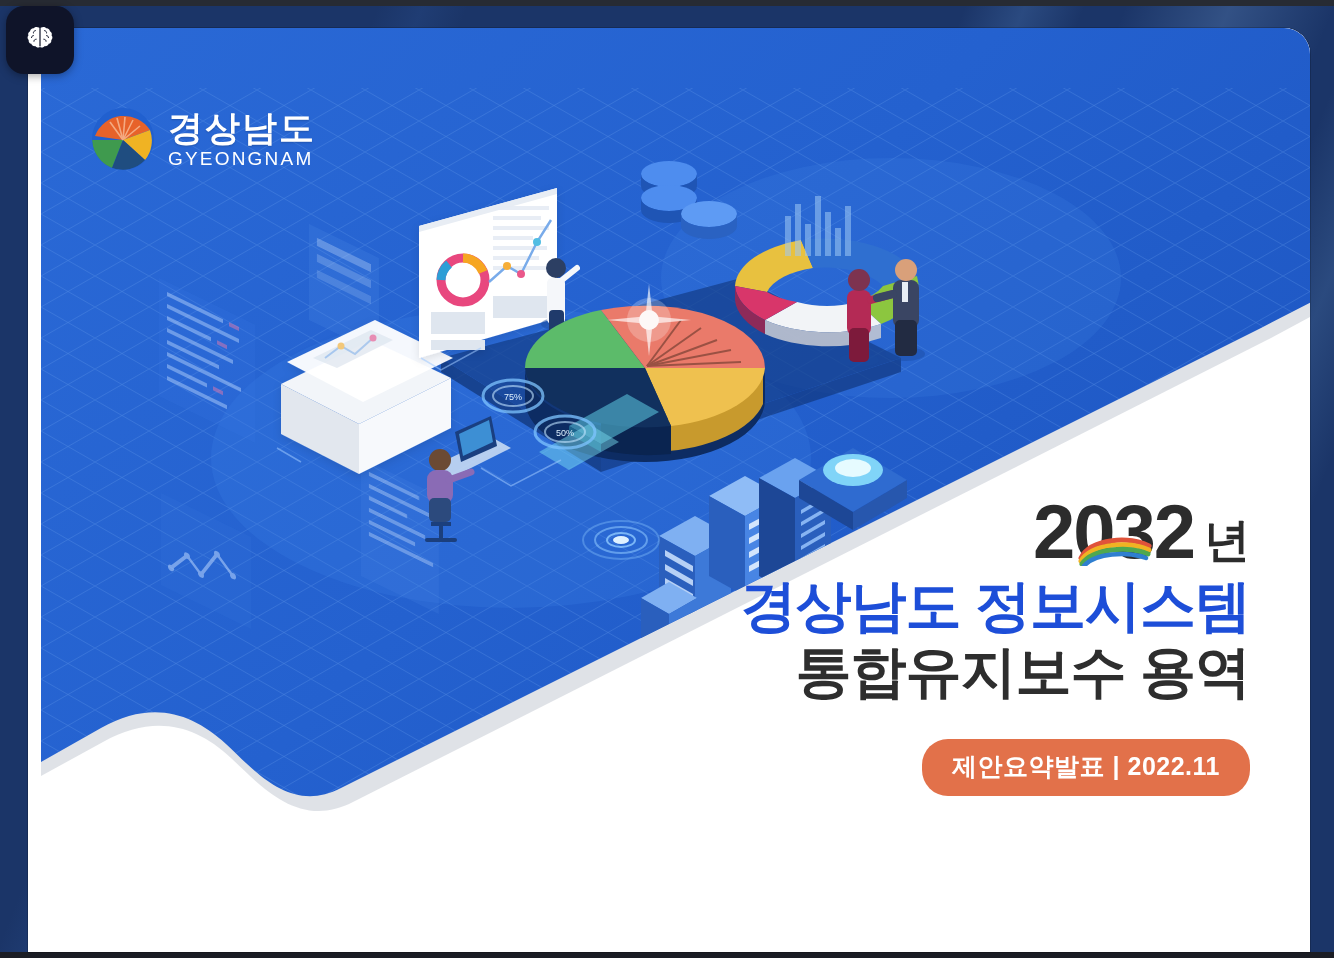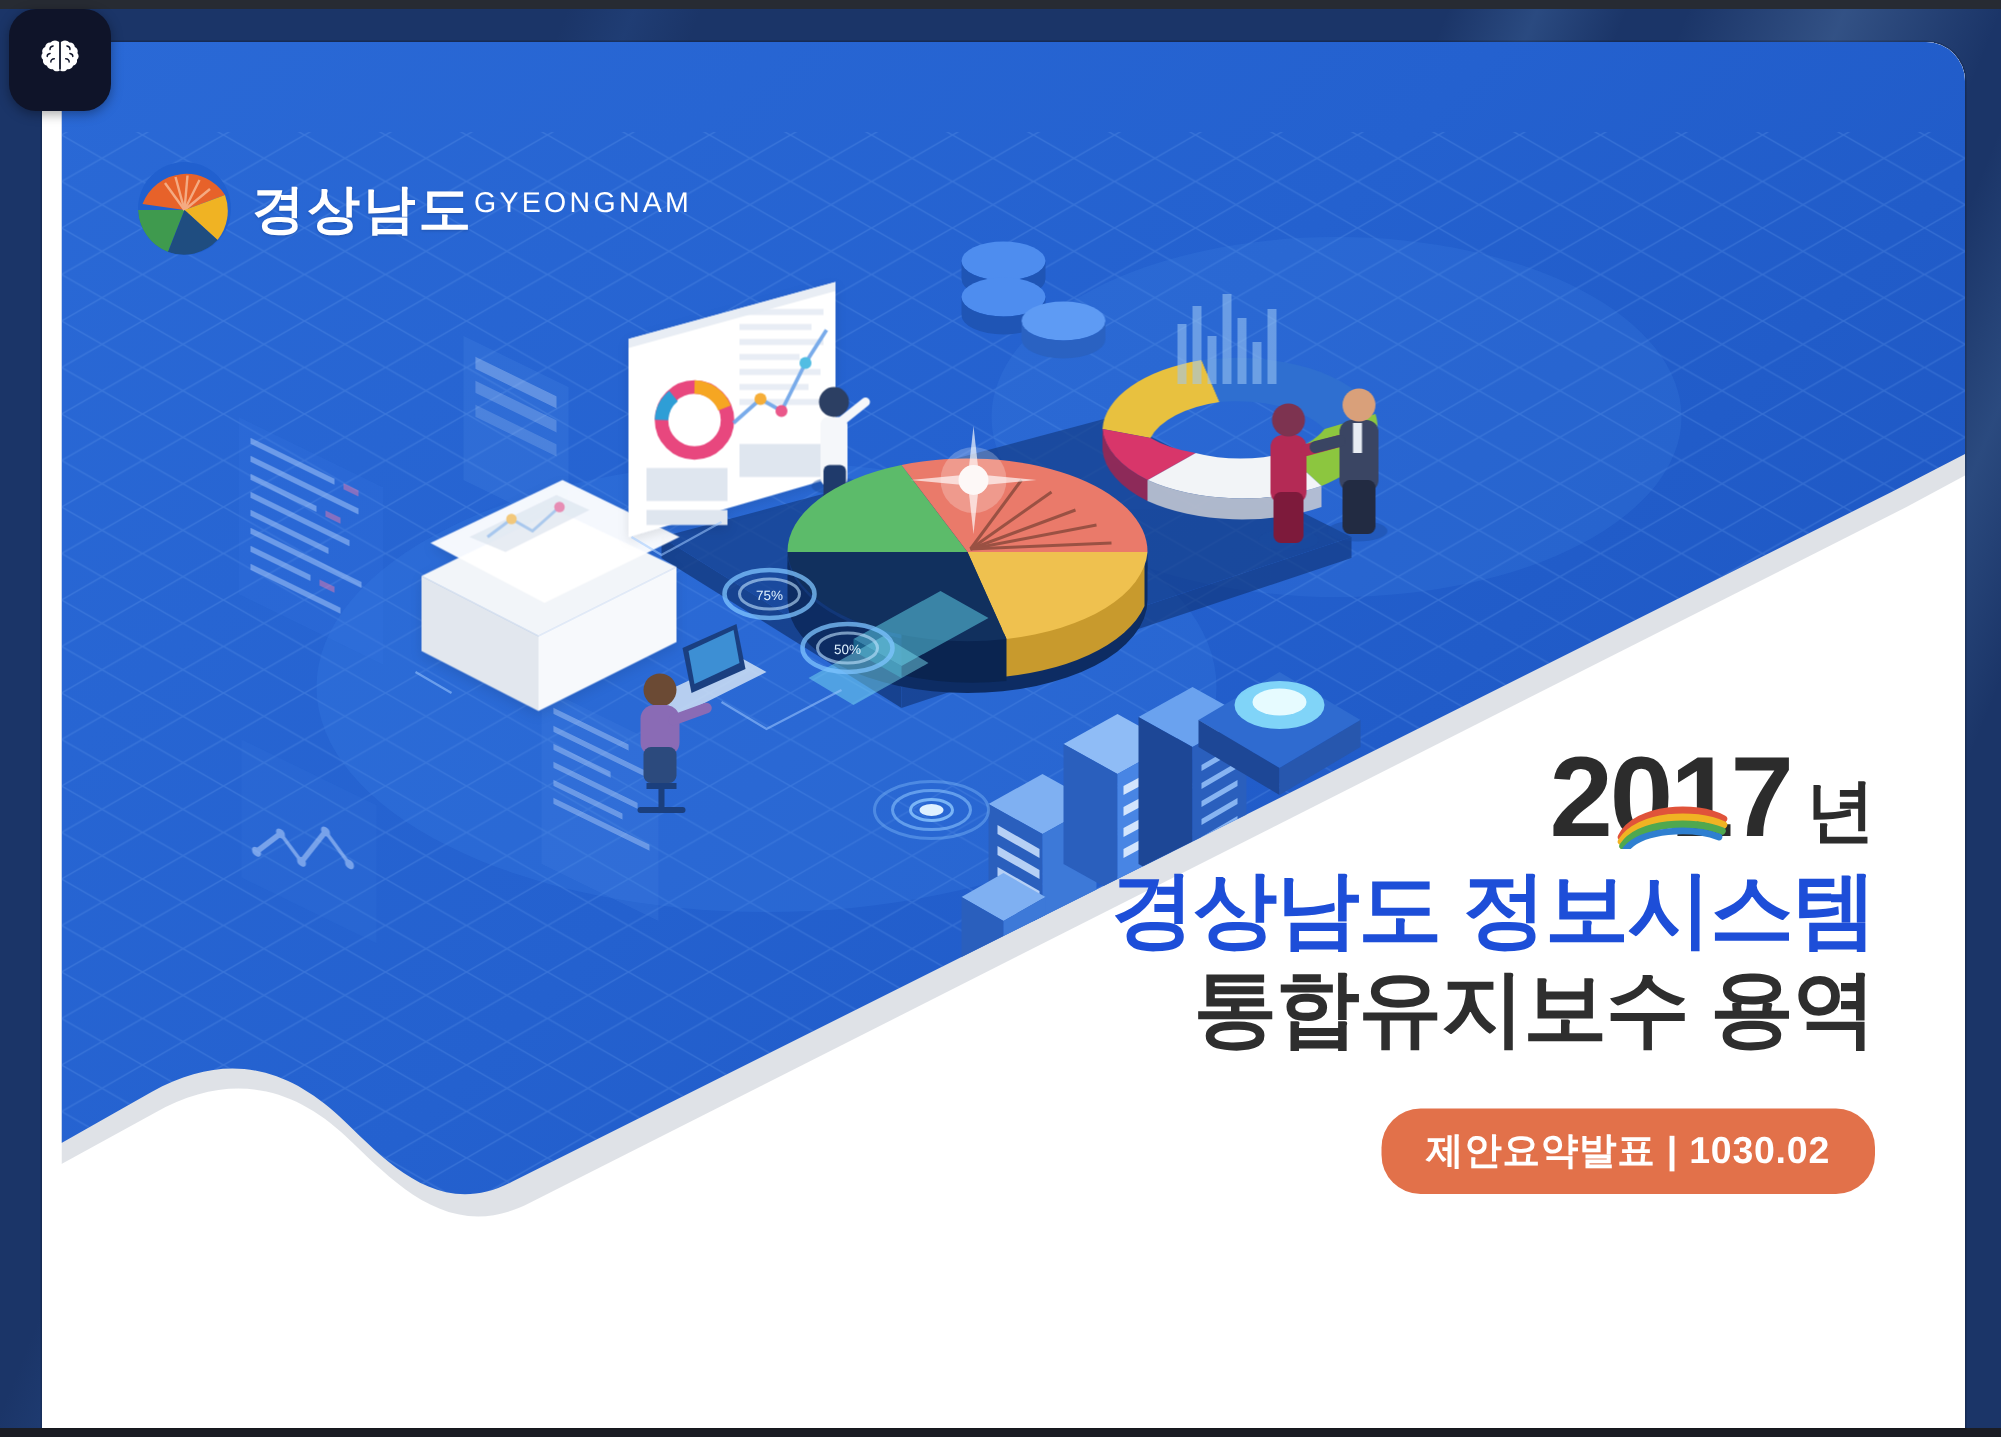--- a/index.html
+++ b/index.html
@@ -76,21 +76,21 @@
   
   #gyeongnam-logo {
     position: absolute;
     left: 62px;
     top: 78px;
     display: flex;
     align-items: center;
     gap: 12px;
   }
   .logo-mark { width: 66px; height: 66px; flex: 0 0 auto; }
-  .logo-words { display: flex; line-height: 1; }
+  .logo-words { display: flex; flex-direction: column; line-height: 1; }
   .logo-kr {
     font-size: 35px;
     font-weight: 700;
     color: #ffffff;
     letter-spacing: 2px;
     text-shadow: 0 1px 2px rgba(0,0,0,.18);
   }
   .logo-en {
     font-size: 19px;
     font-weight: 400;
@@ -577,31 +577,31 @@
       <span class="logo-words">
         <span class="logo-kr">경상남도</span>
         <span class="logo-en">GYEONGNAM</span>
       </span>
     </div>
 
     <div id="title-block">
 
       <div class="year-row">
         <span class="year-num">
-          <span>2017</span>
+          <span>2032</span>
           <svg class="year-swoosh" viewBox="0 0 76 34">
             <path d="M4 26 C14 6 54 4 72 14" fill="none" stroke="#e0533a" stroke-width="5" stroke-linecap="round"></path>
             <path d="M4 29 C15 11 53 9 72 18" fill="none" stroke="#f0b323" stroke-width="5" stroke-linecap="round"></path>
             <path d="M5 32 C16 16 52 14 71 22" fill="none" stroke="#4fa84f" stroke-width="5" stroke-linecap="round"></path>
             <path d="M7 34 C18 21 50 19 69 26" fill="none" stroke="#2f7fd0" stroke-width="4.5" stroke-linecap="round"></path>
           </svg>
         </span>
         <span class="year-suffix">년</span>
       </div>
 
       <div class="title-line-1">경상남도 정보시스템</div>
       <div class="title-line-2">통합유지보수 용역</div>
 
-      <div id="date-badge">제안요약발표 | 1030.02</div>
+      <div id="date-badge">제안요약발표 | 2022.11</div>
     </div>
 
   </div>
 </div>
 
 </body></html>

